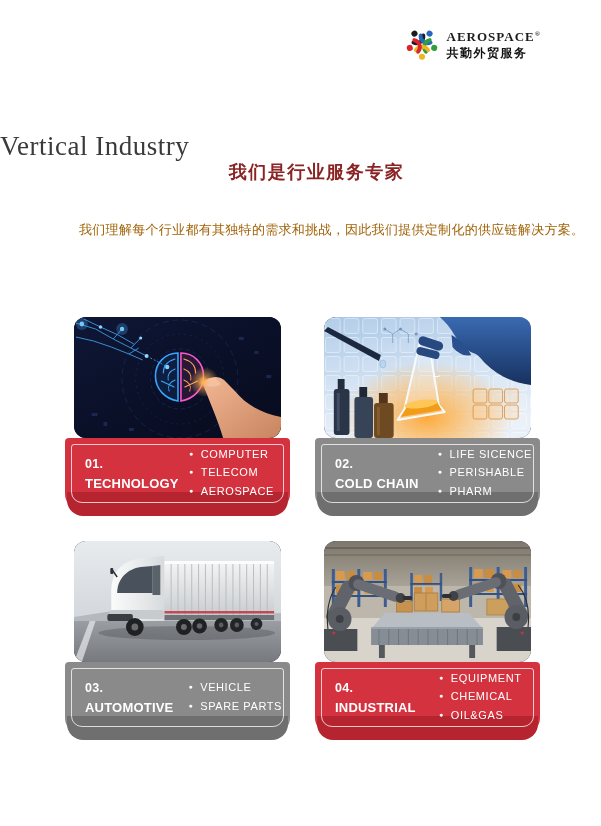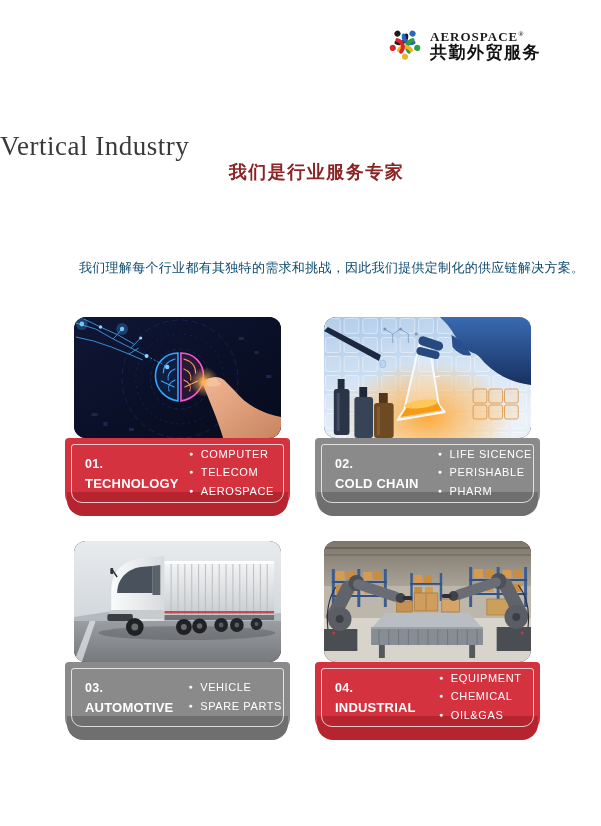--- a/index.html
+++ b/index.html
@@ -9,30 +9,30 @@
     background:#ffffff; overflow:hidden;
   }
 
   
   .logo { position:absolute; top:25px; right:60px; display:flex; align-items:center; gap:6px; }
   .logo-mark svg { display:block; }
   .logo-text { display:flex; flex-direction:column; }
   .brand { font-family:"Liberation Serif", serif; font-size:13px; font-weight:700;
            letter-spacing:1px; color:#1c1c1c; line-height:15px; }
   .brand sup { font-size:7px; }
-  .brand-cn { font-size:17px; font-weight:700; letter-spacing:1.5px; color:#111; line-height:16px; margin-top:1px; }
+  .brand-cn { font-size:12px; font-weight:700; letter-spacing:1.5px; color:#111; line-height:16px; margin-top:1px; }
 
   
   .title-en { position:absolute; top:131px; left:0; width:585px; text-align:left;
               font-family:"Liberation Serif", serif; font-size:27px; color:#3a3a3a; letter-spacing:0.5px; }
   .title-cn { position:absolute; top:160px; left:0; width:585px; text-align:center;
               font-size:18px; font-weight:700; color:#8a2424; letter-spacing:1.5px;padding-left:24px; }
 
   
-  .para-cn { position:absolute; top:221px; left:79px; font-size:13px; color:#0c4a6e; letter-spacing:0.3px;margin-top:38px; }
+  .para-cn { position:absolute; top:221px; left:79px; font-size:13px; color:#a16207; letter-spacing:0.3px; }
   .para-en { position:absolute; top:248px; left:62px; width:479px;
              font-family:"Liberation Serif", serif; font-size:13.3px; line-height:21px;
              color:#3a3a3a; text-align:justify; }
 
   
   .cards { position:absolute; top:317px; left:65px; width:475px;
            display:grid; grid-template-columns:225px 225px; column-gap:25px; row-gap:32px; }
   .card { position:relative; width:225px; }
   .card-img { height:121px; margin:0 9px; border-radius:12px; overflow:hidden;
               position:relative; z-index:2; background:#0a0f26; }

